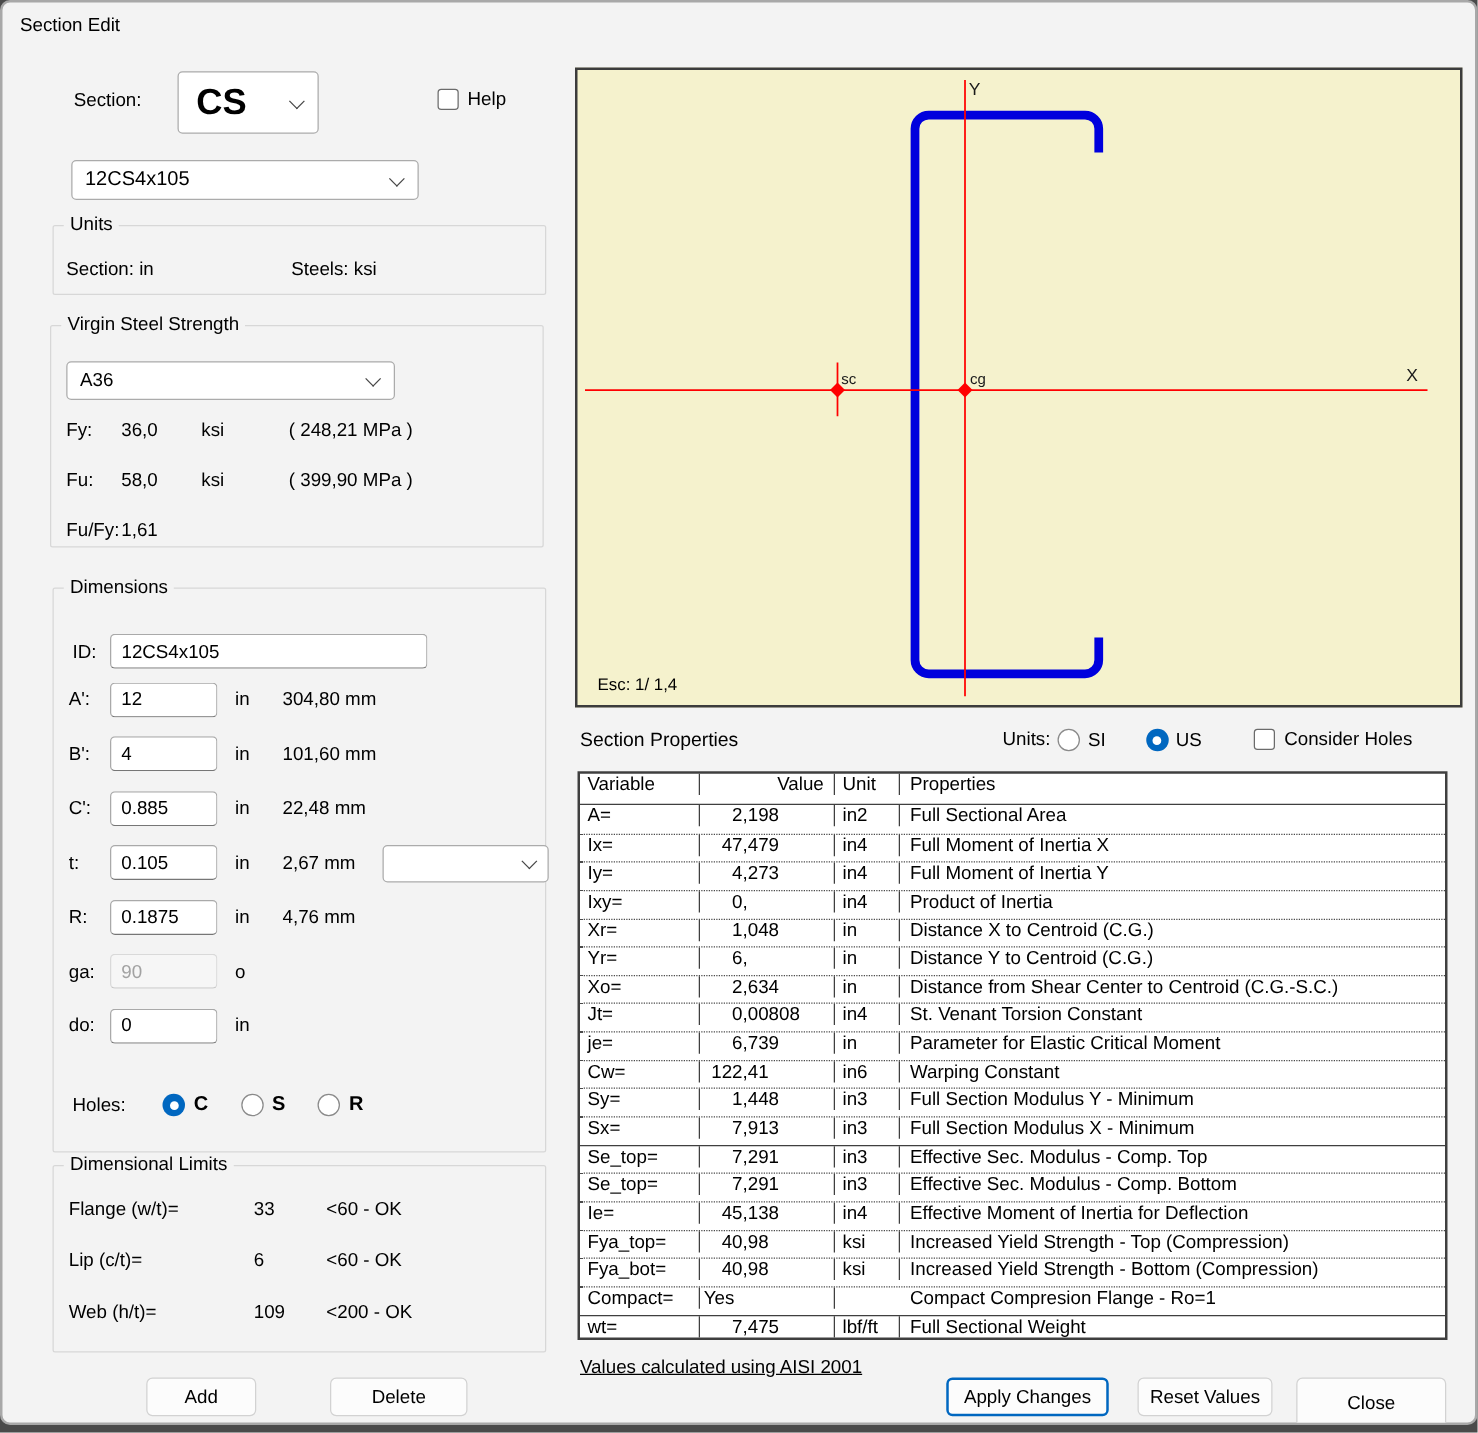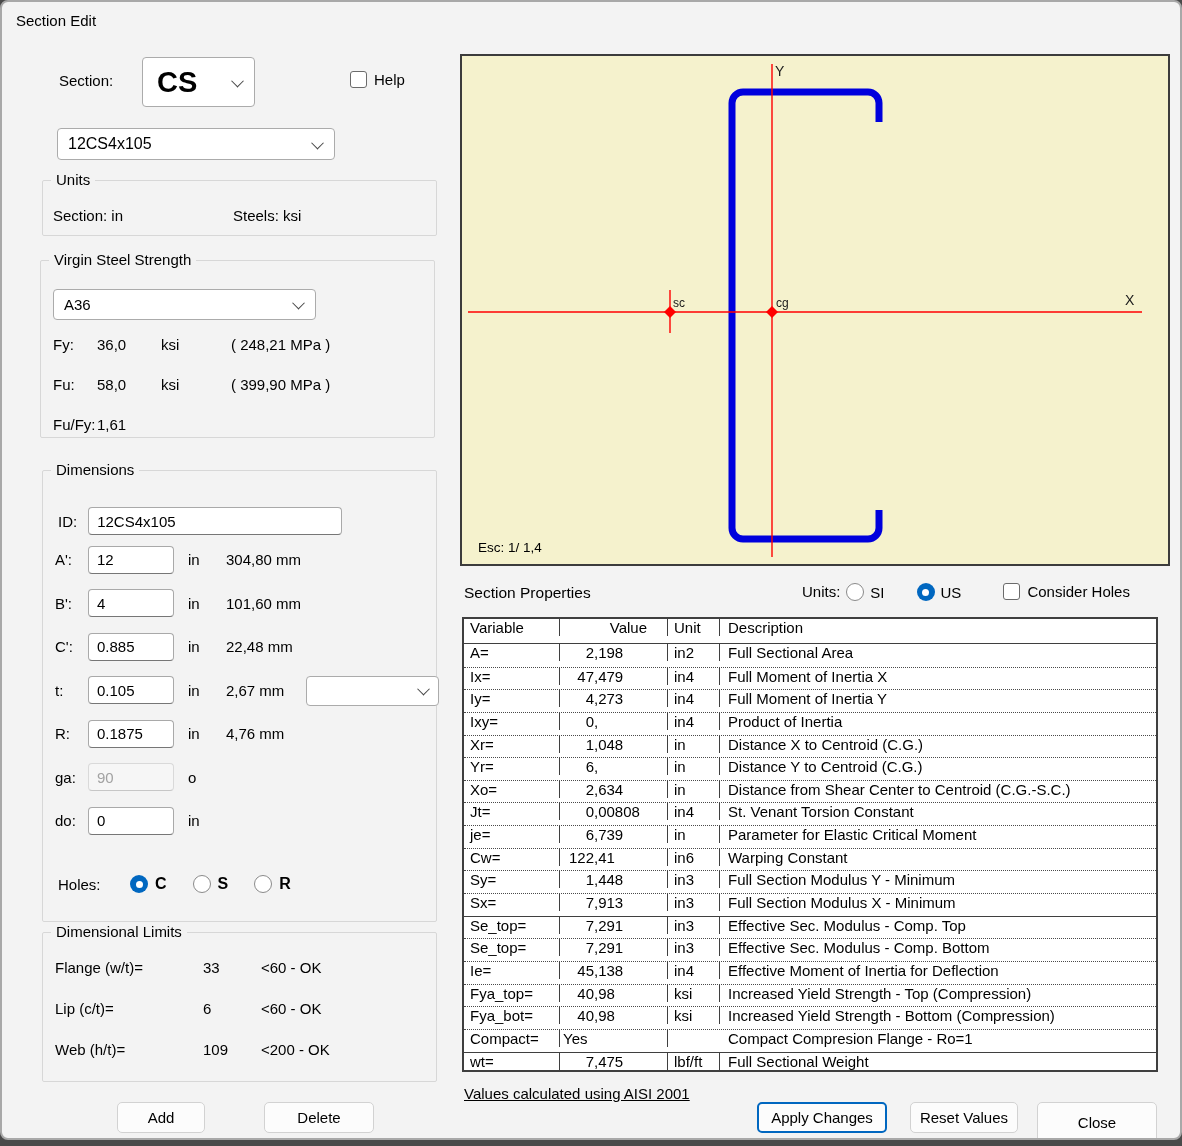--- a/index.html
+++ b/index.html
@@ -87,21 +87,21 @@
           border:2px solid #3f3f3f;background:#fff;display:flex;flex-direction:column;font-size:15px}
   .tr{display:flex;height:22.65px;box-sizing:border-box;flex:0 0 auto;align-items:flex-start}
   .tr.head{height:25px;border-bottom:1px solid #3f3f3f}
   .tr.dotted{border-top:1px dotted #4a4a4a}
   .tr.group-start{border-top:1px solid #3f3f3f}
   .c{box-sizing:border-box;display:flex;align-items:center;overflow:hidden;white-space:nowrap}
   .c.var{width:96px;border-right:1px solid #3f3f3f;padding-left:6px}
   .c.val{width:108px;border-right:1px solid #3f3f3f}
   .c.unit{width:52px;border-right:1px solid #3f3f3f;padding-left:6px}
   .c.desc{flex:1;padding-left:8px}
-  .tr.head .val{justify-content:flex-end;padding-right:20px}
+  .tr.head .val{justify-content:flex-end;padding-right:8px}
   .vint{width:34px;text-align:right;flex:0 0 auto}
   .vfrac{flex:1;text-align:left}
   .vplain{padding-left:3px}
   .footnote{position:absolute;left:462px;top:1083px;font-size:15px;font-weight:normal;text-decoration:underline}
   .apply-btn{left:755px;top:1100px;width:130px;height:31px}
   .reset-btn{left:908px;top:1100px;width:108px;height:31px}
   .close-btn{left:1035px;top:1100px;width:120px;height:41px}
 </style>
 </head>
 <body>
@@ -290,21 +290,21 @@
         <span>Consider Holes</span>
       </span>
     </div>
   </div>
 
   <div class="ptable">
     <div class="tr head">
       <div class="c var">Variable</div>
       <div class="c val">Value</div>
       <div class="c unit">Unit</div>
-      <div class="c desc">Description</div>
+      <div class="c desc">Properties</div>
     </div>
     <div id="prop-rows" style="display:contents"><div class="tr ">
           <div class="c var">A=</div>
           <div class="c val">
             <span class="vint">2</span>
             <span class="vfrac">,198</span>
           </div>
           <div class="c unit">in2</div>
           <div class="c desc">Full Sectional Area</div>
         </div><div class="tr dotted">

